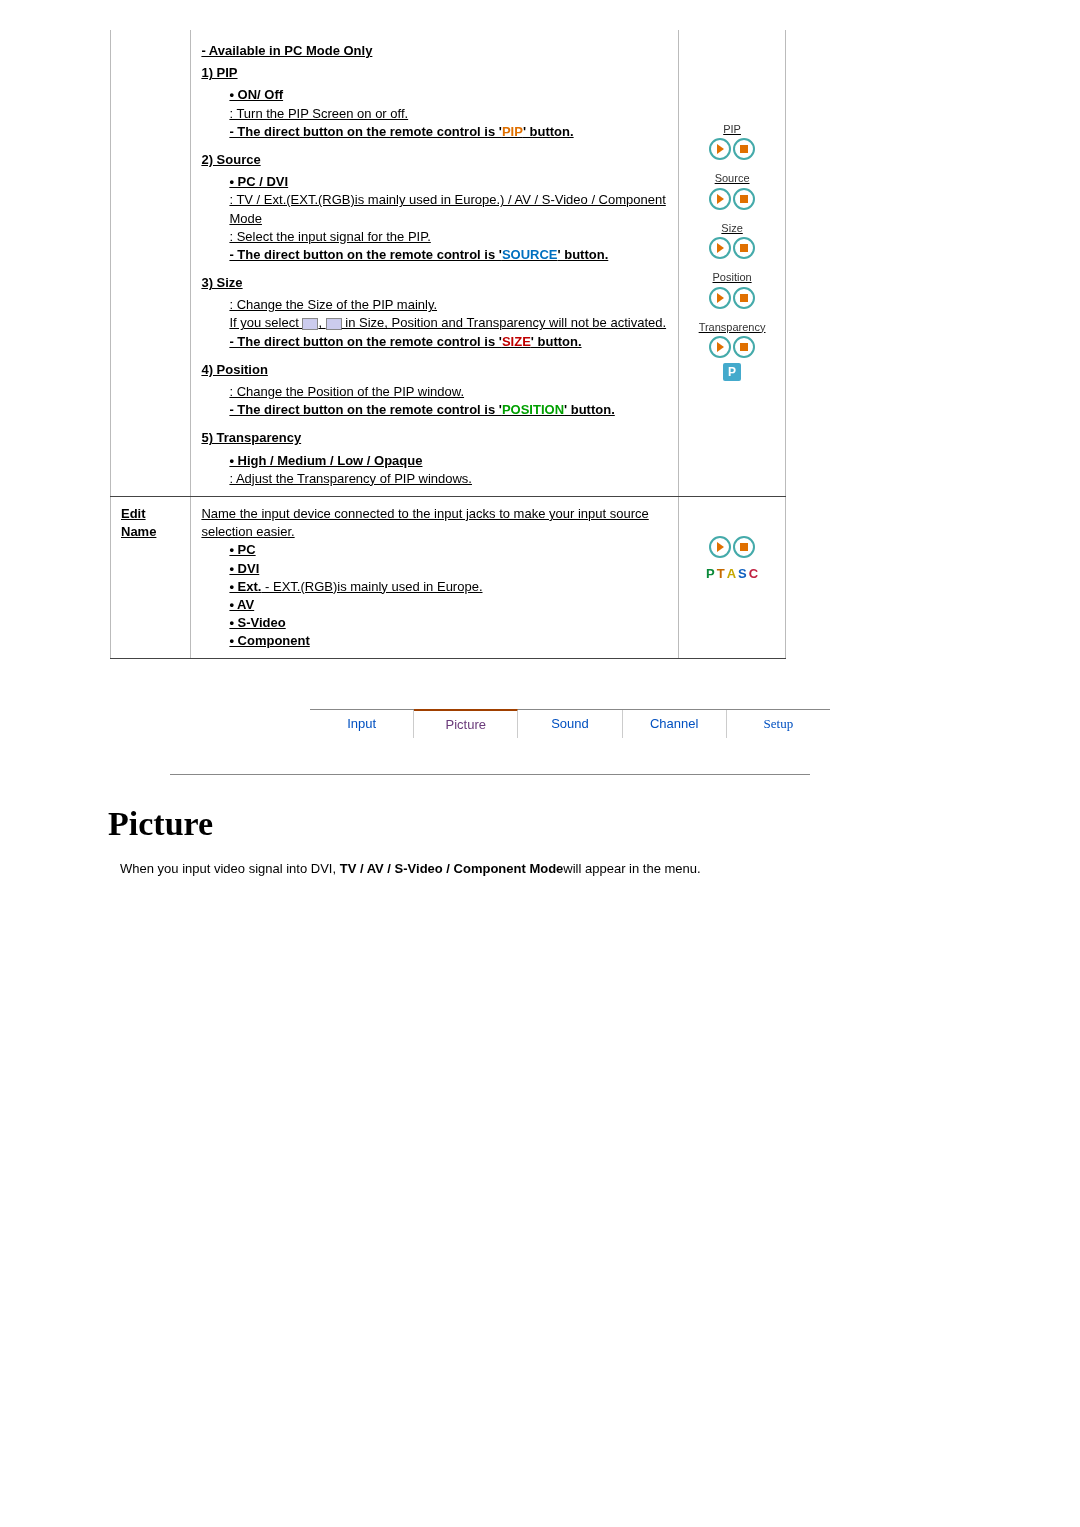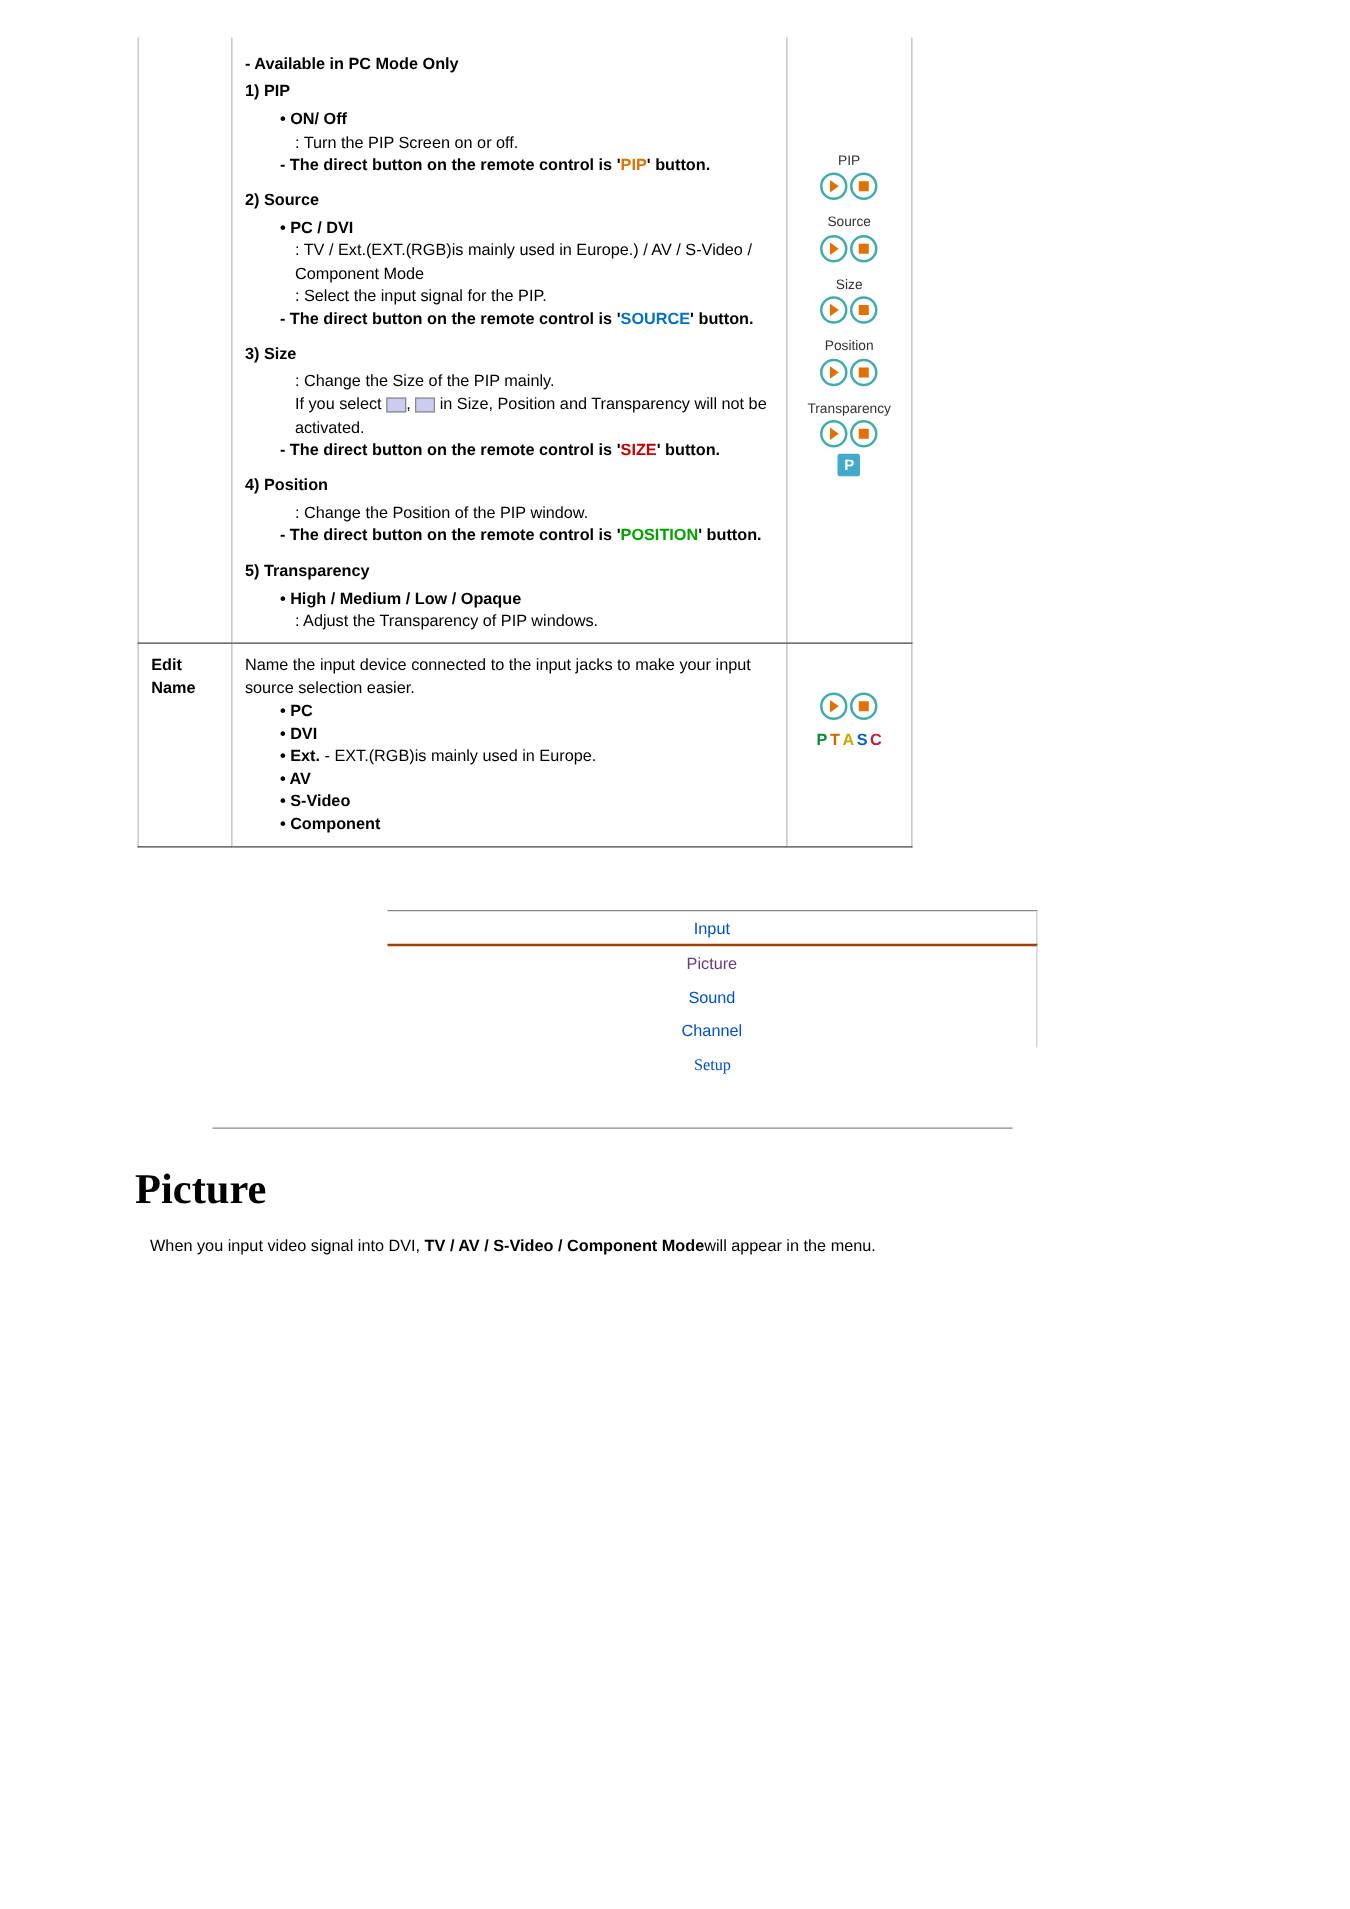--- a/index.html
+++ b/index.html
@@ -9,22 +9,23 @@
     font-family: Arial, Helvetica, sans-serif;
     font-size: 13px;
     color: #000;
     width: 1080px;
   }
   .wrap {
     padding: 30px 40px 40px 100px;
   }
   table.main {
     border-collapse: collapse;
-    width: 620px;
+    width: 676px;
     margin-left: 10px;
+    text-decoration: underline;
   }
   table.main td {
     border-top: 1px solid #444;
     border-bottom: 1px solid #444;
     border-left: 1px solid #bbb;
     border-right: 1px solid #bbb;
     padding: 8px 10px;
     vertical-align: top;
     font-size: 13px;
     line-height: 1.4;
@@ -35,21 +36,21 @@
     font-weight: bold;
   }
   td.content { width: 440px; }
   td.iconcol { width: 80px; text-align: center; padding: 8px 4px; }
   .b { font-weight: bold; }
   .pip { color: #e07000; font-weight: bold; }
   .source { color: #0070c0; font-weight: bold; }
   .size { color: #c00000; font-weight: bold; }
   .position { color: #00a000; font-weight: bold; }
   .indent1 { margin-left: 28px; }
-  .indent2 { margin-left: 40px; }
+  .indent2 { margin-left: 28px; }
   .para { margin: 4px 0; }
   .small-icon {
     display: inline-block;
     width: 14px; height: 10px;
     border: 1px solid #888; background: #cce;
     vertical-align: middle;
   }
   .icon-stack { margin: 4px 0 10px; }
   .icon-label { font-size: 11px; color: #333; }
   .play-stop {
@@ -81,21 +82,20 @@
   .cp { color: #0a8a3a; }
   .ct { color: #c56a00; }
   .ca { color: #c6a800; }
   .cs { color: #1060c0; }
   .cc { color: #c02040; }
   .tabs {
     width: 520px; margin: 50px auto 36px;
     border-top: 1px solid #888;
     display: flex; justify-content: flex-end;
     font-size: 13px;
-    flex-direction: column;
   }
   .tabs .tab {
     padding: 6px 10px; color: #0050c0; cursor: default;
     border-right: 1px solid #ccc;
     flex: 1; text-align: center;
   }
   .tabs .tab:last-child { border-right: none; font-family: Liberation Serif, serif; }
   .tabs .tab.active { color: #6a3a7a; border-top: 2px solid #a04000; margin-top: -1px; }
   hr.sep {
     width: 640px; margin: 20px auto 30px 70px;

